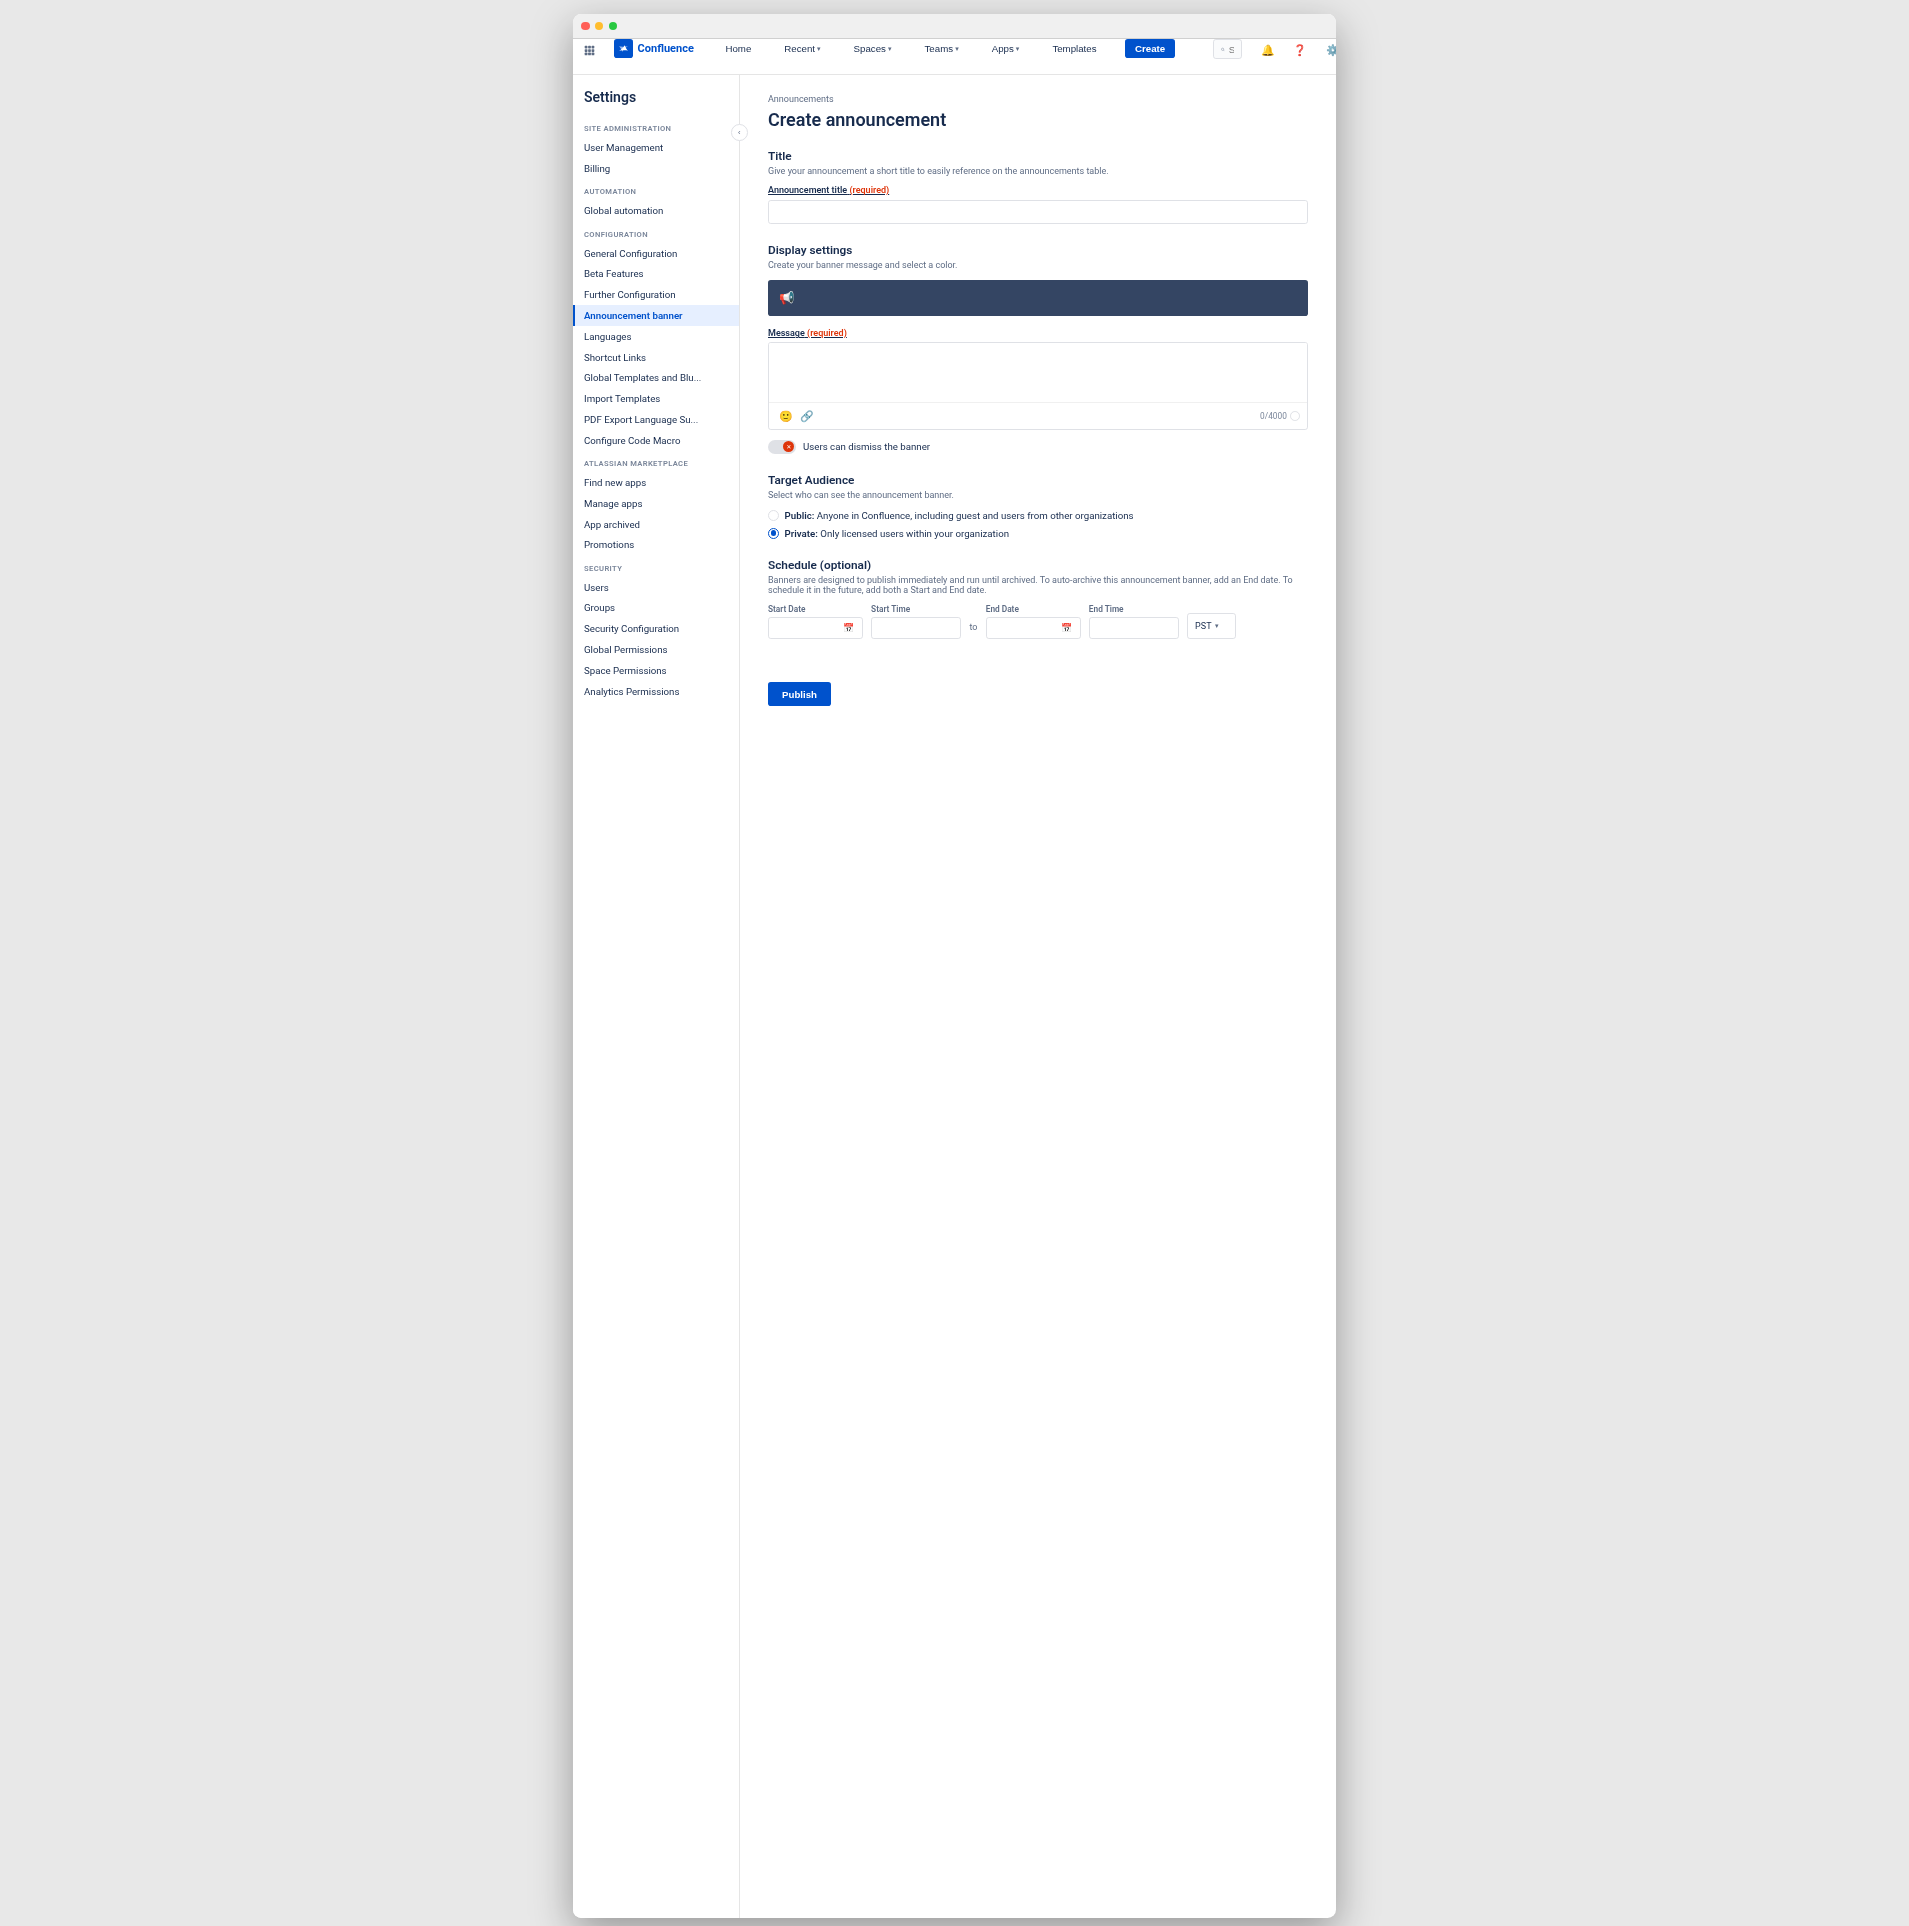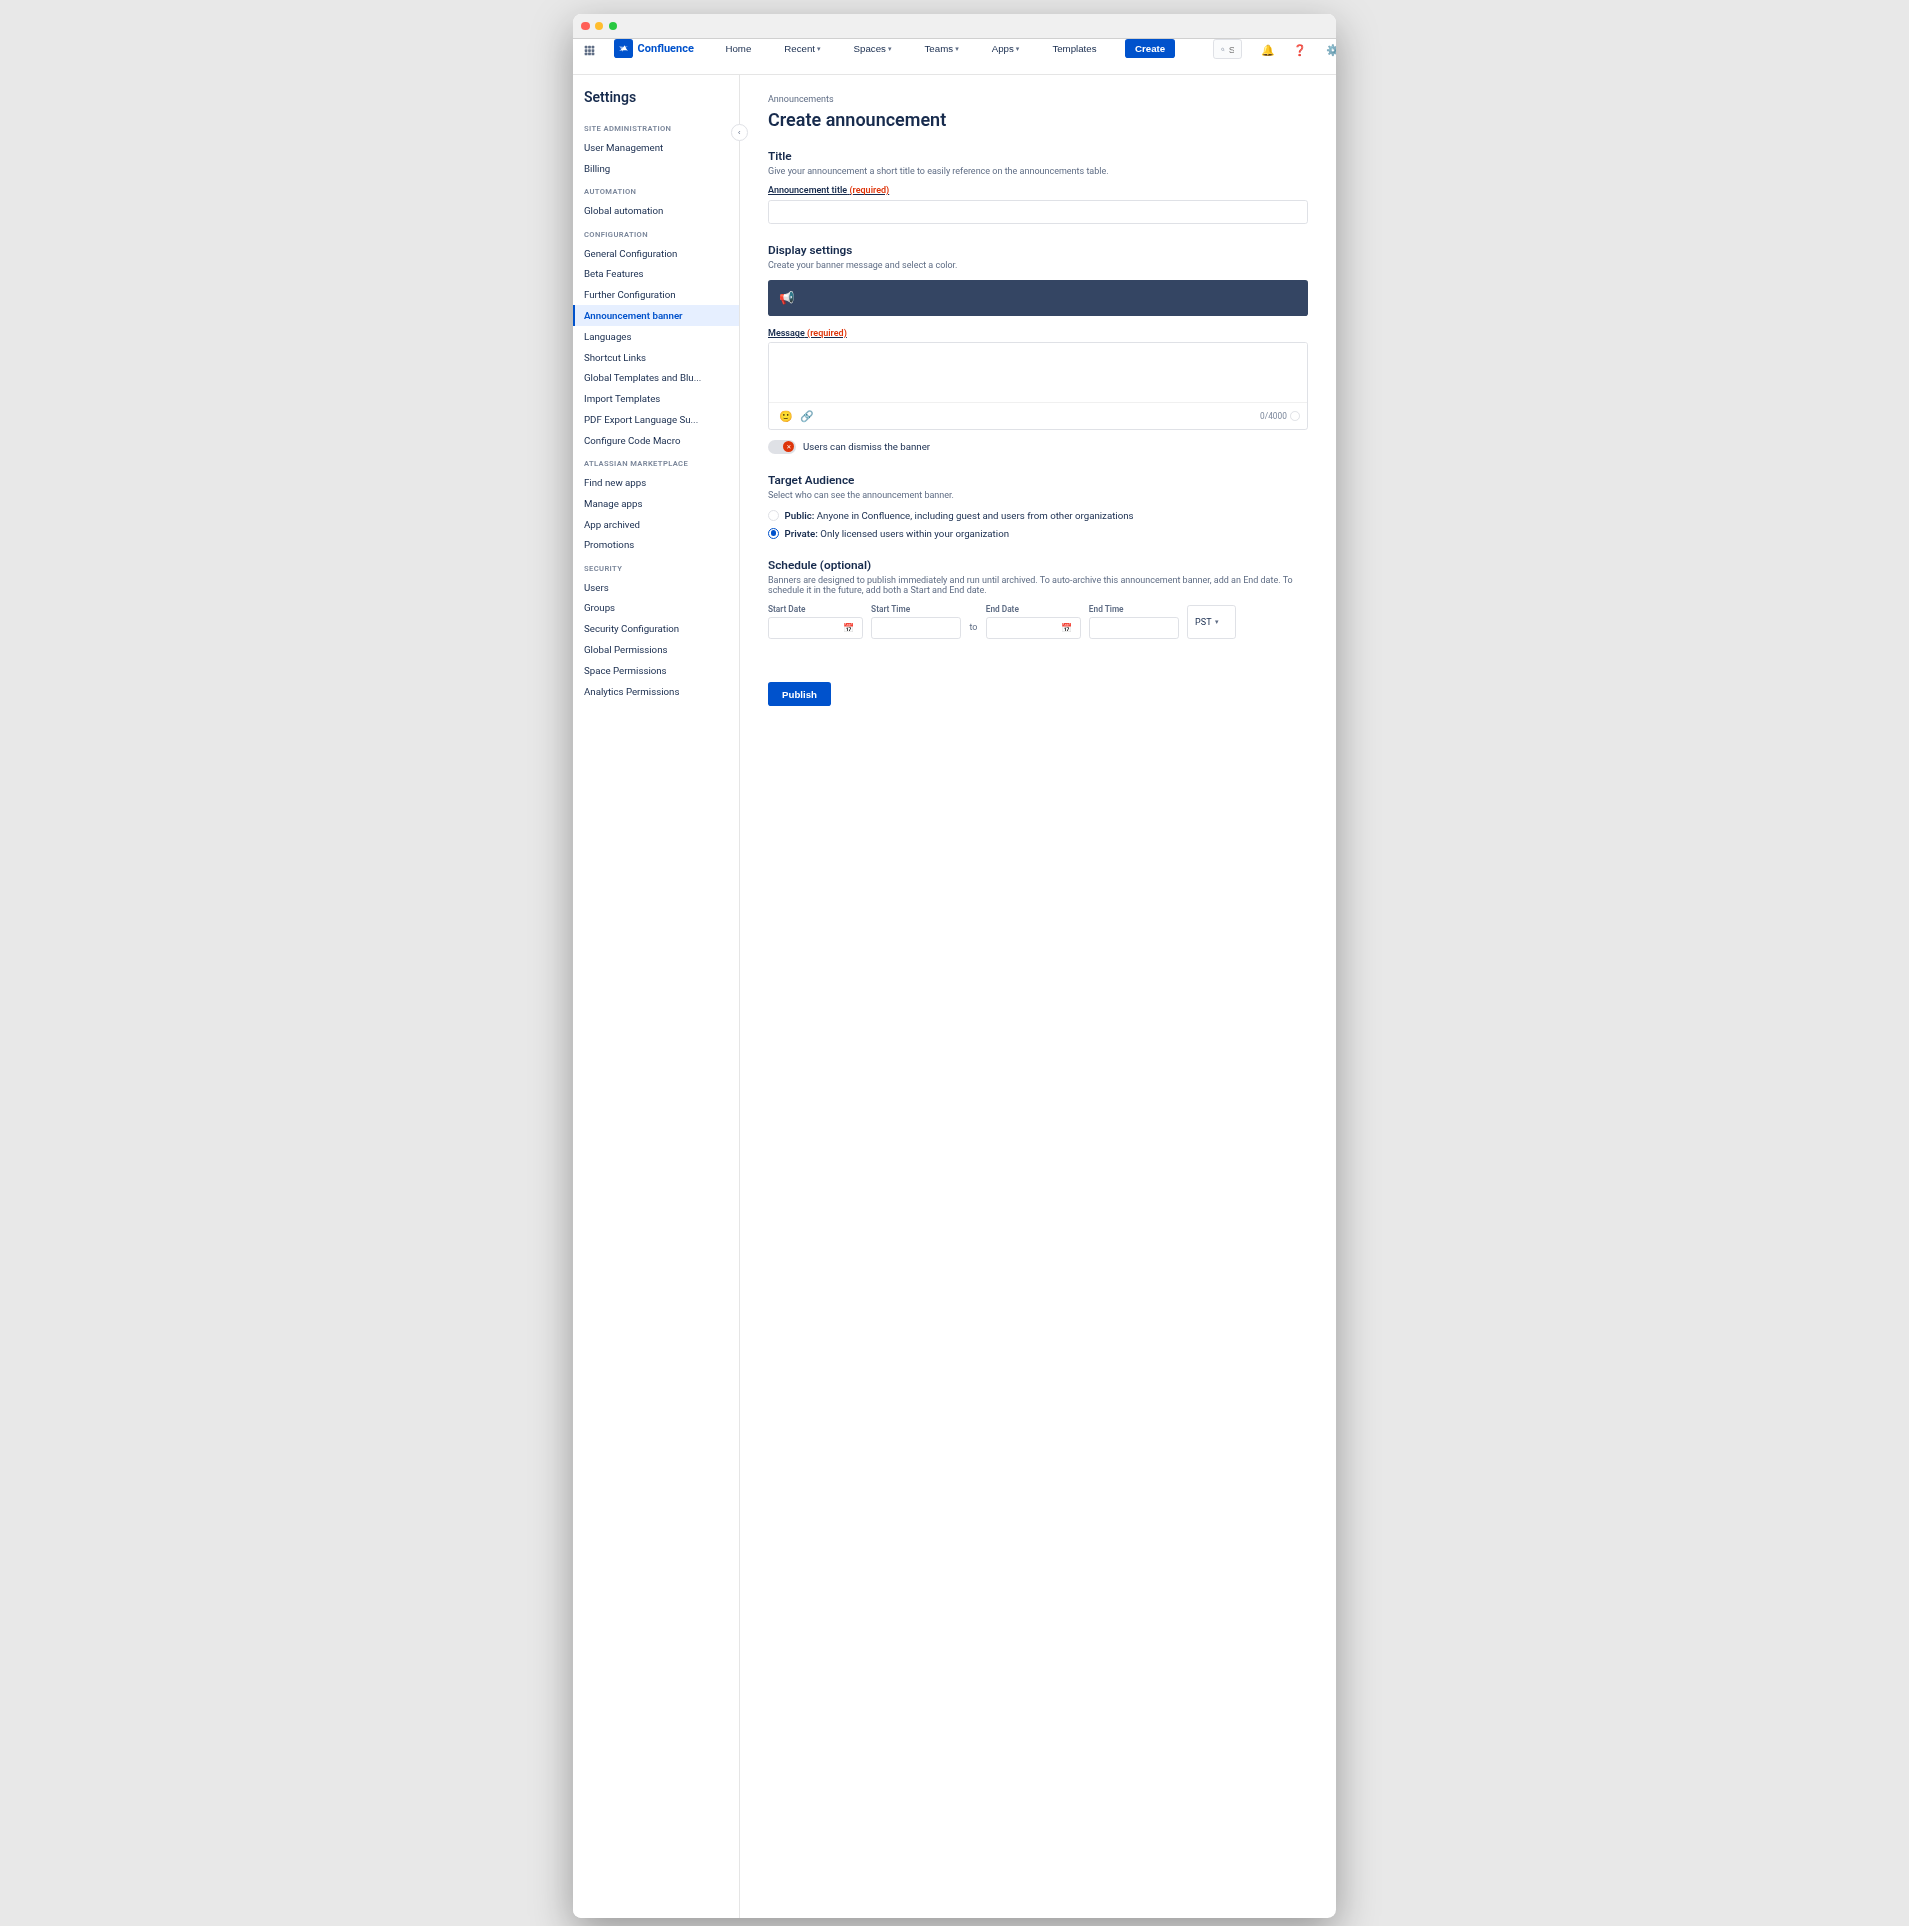--- a/index.html
+++ b/index.html
@@ -451,21 +451,21 @@
       border-radius: 2.8px;
       padding: 4.9px 7px;
       gap: 3.5px;
       font-size: 9px;
       color: #172b4d;
       cursor: pointer;
       min-width: 49px;
       background: #fff;
       margin-bottom: 0;
       align-self: flex-end;
-      height: 34px;
+      height: 26px;
     }
 
     
     .publish-btn {
       background: #0052cc;
       color: white;
       border: none;
       padding: 6.2px 14px;
       border-radius: 2.8px;
       font-size: 9.7px;

